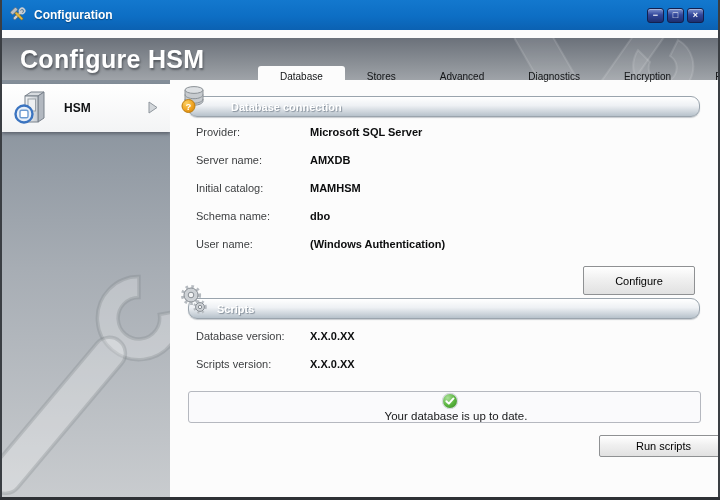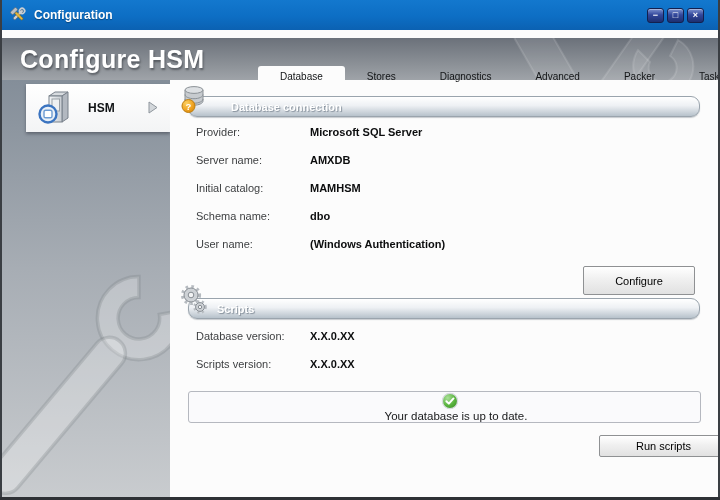--- a/index.html
+++ b/index.html
@@ -39,21 +39,21 @@
   
   .body { position:absolute; left:0; top:80px; right:0; bottom:0; background:#fcfcfc; }
 
   
   .sidebar { position:absolute; left:0; top:0; width:170px; height:100%;
              background:linear-gradient(#848e99 0%, #a7adb4 45%, #c9cccf 100%); overflow:hidden; }
   .wrench-watermark { position:absolute; left:-38px; bottom:-30px; }
   .hsm-item { position:absolute; left:2px; right:0; top:4px; height:48px;
               background:linear-gradient(#ffffff, #f3f4f5);
               box-shadow:0 2px 3px rgba(40,45,55,0.45);
-              display:flex; align-items:center; cursor:pointer;margin-left:24px; }
+              display:flex; align-items:center; cursor:pointer; }
   .hsm-item .icon { margin-left:10px; }
   .hsm-label { margin-left:10px; font-size:12px; font-weight:bold; color:#101214; }
   .hsm-arrow { position:absolute; right:12px; top:17px; }
 
   
   .main { position:absolute; left:170px; top:0; right:0; bottom:0; font-size:11px; }
 
   .section-bar { position:absolute; left:18px; width:512px; height:21px; border-radius:9px;
                  background:linear-gradient(#ffffff 0%, #eef1f4 45%, #b7c2cb 100%);
                  border:1px solid #9aa4ad; box-shadow:0 1px 1px rgba(120,130,140,0.4);
@@ -112,22 +112,23 @@
       <g fill="rgba(255,255,255,0.10)" stroke="rgba(255,255,255,0.14)" stroke-width="2">
         <rect x="190" y="-40" width="26" height="150" rx="13" transform="rotate(35 203 35)"></rect>
         <rect x="120" y="-20" width="34" height="120" rx="6" transform="rotate(-30 137 40)"></rect>
         <path d="M258 2 a30 30 0 1 1 -40 10 l12 12 a14 14 0 1 0 20 -6 Z"></path>
       </g>
     </svg>
     <div class="page-title">Configure HSM</div>
     <div class="tabs">
       <div class="tab active">Database</div>
       <div class="tab">Stores</div>
+      <div class="tab">Advanced</div>
       <div class="tab">Diagnostics</div>
-      <div class="tab">Advanced</div>
+      <div class="tab">Encryption</div>
       <div class="tab">Packer</div>
       <div class="tab">Tasks</div>
     </div>
   </div>
 
   <div class="body">
 
     <div class="sidebar">
       <svg class="wrench-watermark" width="250" height="300" viewBox="0 0 200 260">
         <g transform="rotate(40 100 130)" fill="rgba(255,255,255,0.26)" stroke="rgba(118,124,130,0.28)" stroke-width="3">

